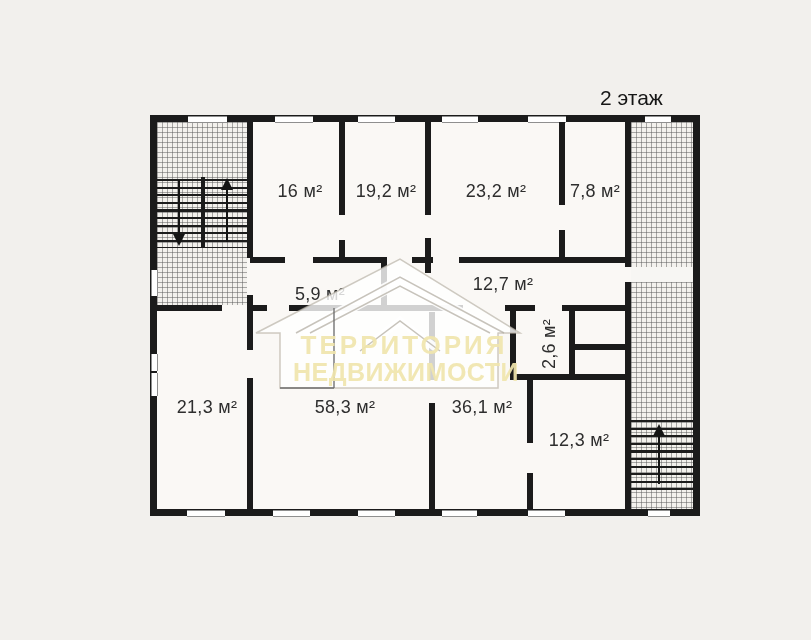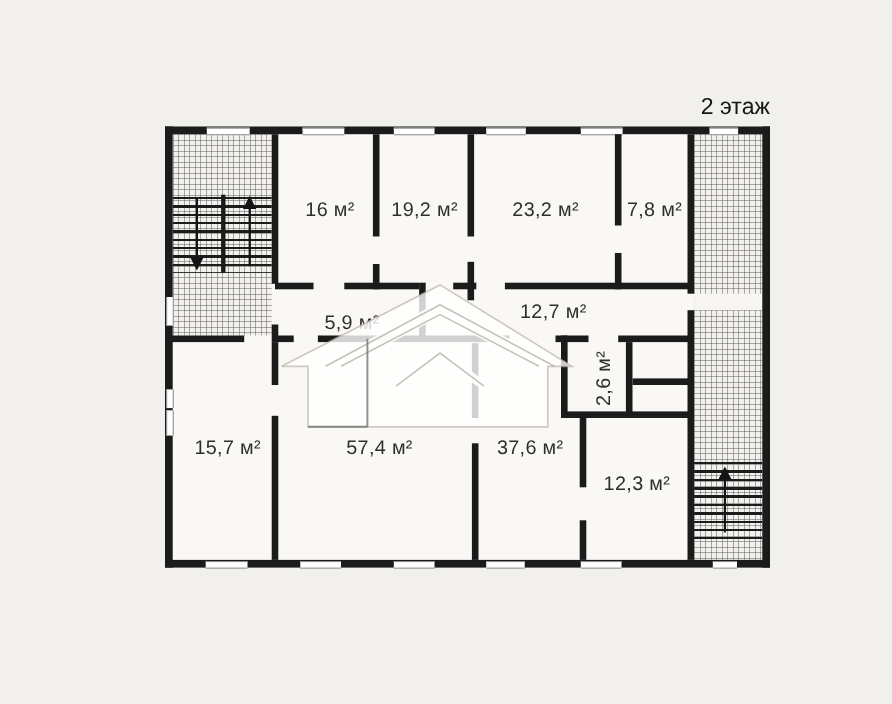--- a/index.html
+++ b/index.html
@@ -11,21 +11,21 @@
     background-image:
       repeating-linear-gradient(to right, rgba(90,90,90,.5) 0 1px, transparent 1px 5px),
       repeating-linear-gradient(to bottom, rgba(90,90,90,.5) 0 1px, transparent 1px 5px);}
   .treads{position:absolute;background-image:repeating-linear-gradient(to bottom,#1c1c1c 0 2.2px, transparent 2.2px 7.6px);}
   .win{position:absolute;background:#ffffff;border-top:1px solid #8f8f8f;border-bottom:1px solid #8f8f8f;}
   .winv{position:absolute;background:#ffffff;border-left:1px solid #8f8f8f;border-right:1px solid #8f8f8f;}
   .whiteband{position:absolute;background:#f7f6f3;}
   .lbl{position:absolute;transform:translate(-50%,-50%);white-space:nowrap;
        font-size:18px;font-weight:500;color:#2e2e2e;letter-spacing:.3px;z-index:4;}
   .lbl.rot{transform:translate(-50%,-50%) rotate(-90deg);}
-  .title{position:absolute;left:600px;top:86px;width:100px;text-align:right;
+  .title{position:absolute;left:600px;top:86px;width:100px;
          font-size:21px;font-weight:500;color:#161616;z-index:8;}
   .wm-line{position:absolute;transform:translateX(-50%);font-weight:bold;
            color:rgba(240,229,172,.92);z-index:7;white-space:nowrap;}
   svg{position:absolute;overflow:visible;}
 </style>
 </head>
 <body>
 
 <div id="canvas">
 
@@ -112,29 +112,31 @@
   <div class="w" style="left:575px;top:344px;width:53px;height:6px"></div>
   <div class="w" style="left:510px;top:374px;width:118px;height:6px"></div>
 
   <div class="lbl" style="left:300px;top:191px">16 м²</div>
   <div class="lbl" style="left:386px;top:191px">19,2 м²</div>
   <div class="lbl" style="left:496px;top:191px">23,2 м²</div>
   <div class="lbl" style="left:595px;top:191px">7,8 м²</div>
   <div class="lbl" style="left:320px;top:294px">5,9 м²</div>
   <div class="lbl" style="left:503px;top:284px">12,7 м²</div>
   <div class="lbl rot" style="left:549px;top:344px">2,6 м²</div>
-  <div class="lbl" style="left:207px;top:407px">15,7 м²</div>
-  <div class="lbl" style="left:345px;top:407px">57,4 м²</div>
-  <div class="lbl" style="left:482px;top:407px">37,6 м²</div>
+  <div class="lbl" style="left:207px;top:407px">21,3 м²</div>
+  <div class="lbl" style="left:345px;top:407px">58,3 м²</div>
+  <div class="lbl" style="left:482px;top:407px">36,1 м²</div>
   <div class="lbl" style="left:579px;top:440px">12,3 м²</div>
 
   <svg style="left:248px;top:253px;z-index:6" width="278" height="152" viewBox="0 0 278 152">
     <path d="M8,80 L152,6 L272,80 L250,80 L250,135 L32,135 L32,80 Z" fill="rgba(255,255,255,0.8)" stroke="rgba(185,180,168,0.7)" stroke-width="1.5"></path>
     <polyline points="55,80 152,28 249,80" fill="none" stroke="rgba(255,255,255,0.9)" stroke-width="12"></polyline>
     <polyline points="48,80 152,24 256,80" fill="none" stroke="rgba(175,170,158,0.7)" stroke-width="1.5"></polyline>
     <polyline points="62,80 152,33 242,80" fill="none" stroke="rgba(175,170,158,0.7)" stroke-width="1.5"></polyline>
     <polyline points="112,98 152,68 192,98" fill="none" stroke="rgba(255,255,255,0.9)" stroke-width="8"></polyline>
     <polyline points="112,98 152,68 192,98" fill="none" stroke="rgba(175,170,158,0.7)" stroke-width="1.5"></polyline>
     <line x1="86" y1="55" x2="86" y2="135" stroke="rgba(110,110,110,0.75)" stroke-width="1.8"></line>
     <line x1="32" y1="135" x2="86" y2="135" stroke="rgba(110,110,110,0.75)" stroke-width="1.8"></line>
   </svg>
+  <div class="wm-line" style="left:404px;top:330px;font-size:26px;letter-spacing:3px">ТЕРРИТОРИЯ</div>
+  <div class="wm-line" style="left:406px;top:358px;font-size:25px;letter-spacing:0.5px">НЕДВИЖИМОСТИ</div>
 
 </div>
 
 </body></html>

